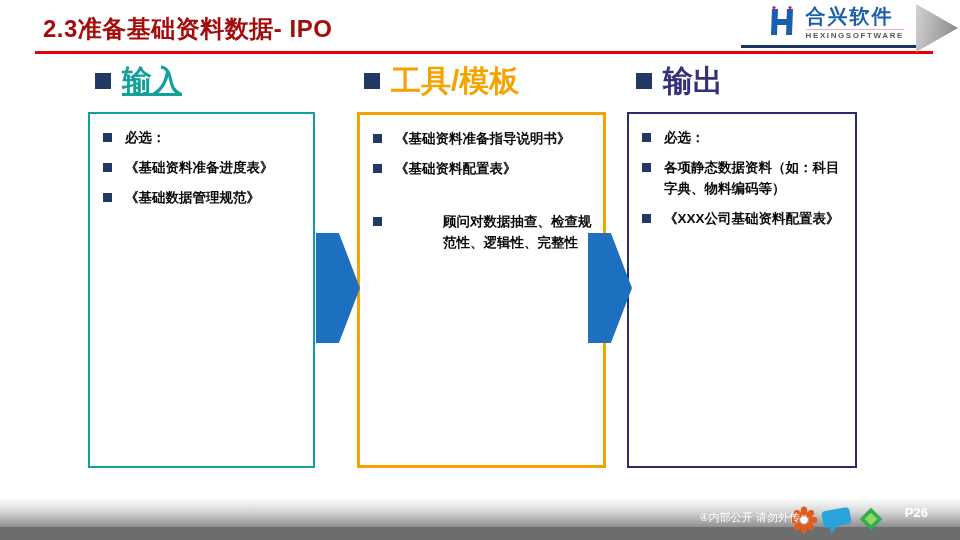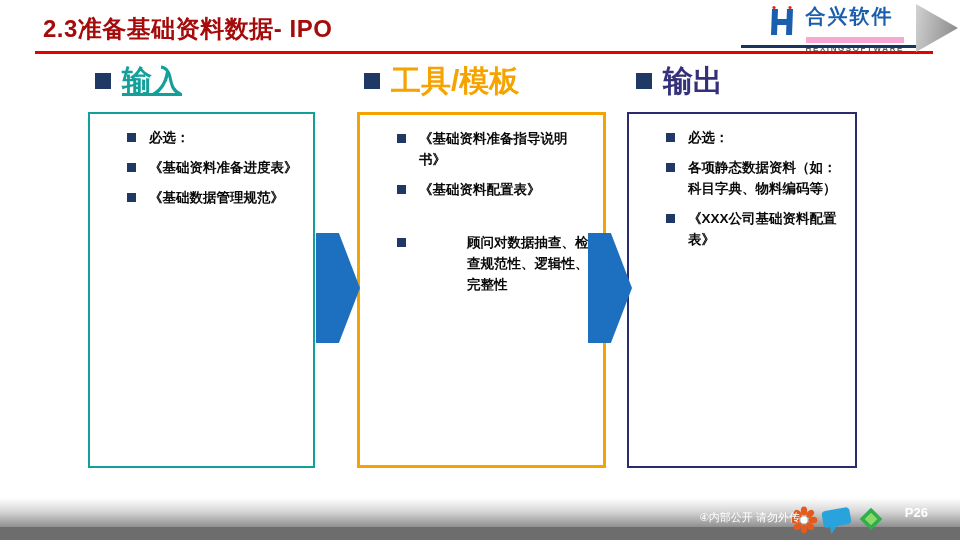--- a/index.html
+++ b/index.html
@@ -22,42 +22,42 @@
   }
   .corner-decor {
     position:absolute; right:2px; top:4px; width:42px; height:48px;
     background:linear-gradient(100deg,#d2d2d2,#858585);
     clip-path:polygon(0 0, 100% 50%, 0 100%);
   }
   .logo { position:absolute; right:56px; top:5px; display:flex; align-items:flex-start; gap:7px; }
   .logo-name { font-size:20px; font-weight:bold; color:#1a5fae; letter-spacing:2px; line-height:1.1; }
   .logo-sub {
     font-size:8px; font-weight:bold; color:#5a5a5a; letter-spacing:1.6px;
-    border-top:6px solid #f9a8d4; margin-top:10px; padding-top:1px;
+    border-top:1px solid #f9a8d4; margin-top:2px; padding-top:1px;
   }
   .logo-underline { position:absolute; right:44px; top:45px; width:175px; height:3px; background:#17365d; }
 
   
   .col-header { position:absolute; top:66px; display:flex; align-items:center; gap:11px; }
   .hsq { width:16px; height:16px; background:var(--bullet-navy,#1f3864); flex:0 0 16px; }
   .htxt { font-size:30px; font-weight:bold; line-height:1; }
   .htxt-input  { color:var(--input-accent,#14a09a);text-decoration:underline; }
   .htxt-tools  { color:var(--tools-accent,#f5a300); }
   .htxt-output { color:var(--output-accent,#34307a); }
 
   
   .box {
     position:absolute; top:112px; height:356px; background:#fff;
     border:2px solid #000; padding:14px 10px 0 13px;
   }
   .box-input  { left:88px;  width:227px; border-color:var(--input-accent,#14a09a); }
   .box-tools  { left:357px; width:249px; border-width:3px; border-color:var(--tools-accent,#f5a300); }
   .box-output { left:627px; width:230px; border-color:#2b2b6f; }
 
-  .item { display:flex; margin-bottom:9px;margin-left:24px; }
+  .item { display:flex; margin-bottom:9px; }
   .bullet { flex:0 0 9px; width:9px; height:9px; margin-top:5px; margin-right:13px;
             background:var(--bullet-navy,#1f3864); }
   .itxt { font-size:13.5px; font-weight:bold; color:#0a0a0a; line-height:1.55; }
   .gap { margin-top:32px;gap:48px; }
 
   
   .arrow {
     position:absolute; top:233px; width:44px; height:110px;
     background:var(--arrow-blue,#1d6fc0);
     clip-path:polygon(0 0, 52% 0, 100% 50%, 52% 100%, 0 100%);

